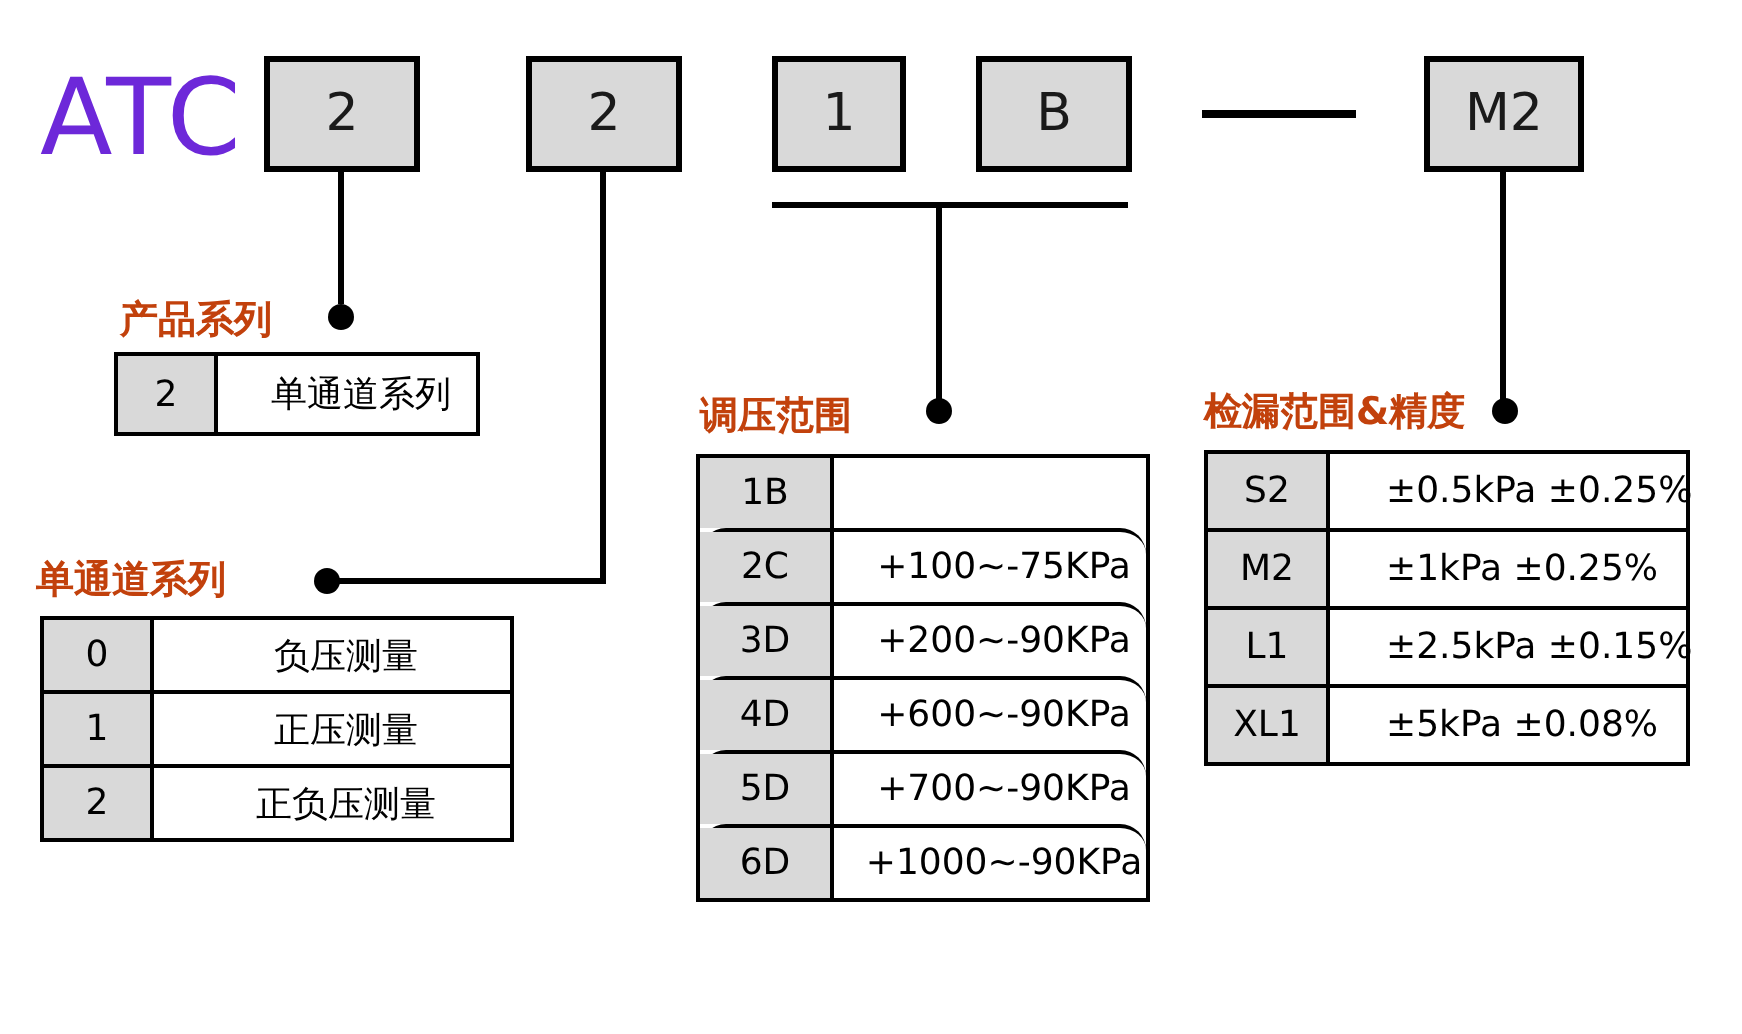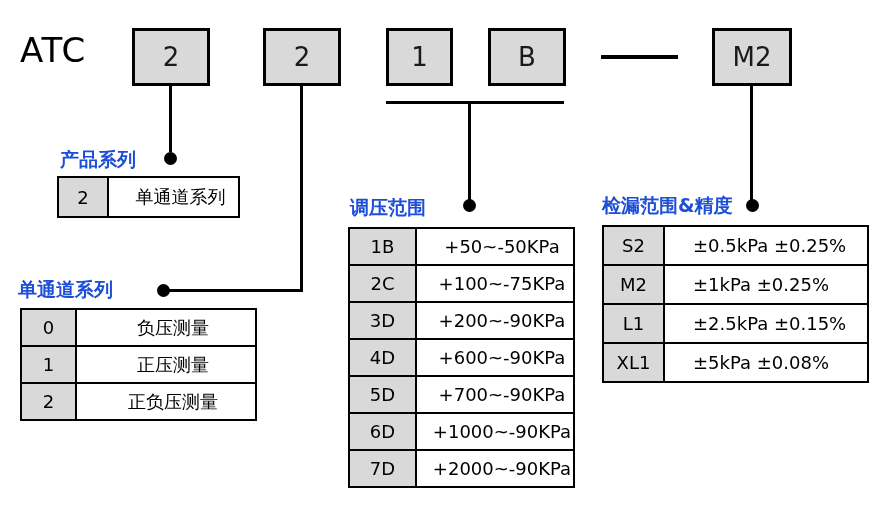--- a/index.html
+++ b/index.html
@@ -9,24 +9,24 @@
     height: 517px;
     background: #ffffff;
     font-family: "DejaVu Sans", "Liberation Sans", sans-serif;
     color: #000000;
     overflow: hidden;
   }
   .abs { position: absolute; }
 
   
   .brand {
-    font-size: 34px;
+    font-size: 53px;
     letter-spacing: 1px;
     line-height: 1;
-    color: #000000;
+    color: #6d28d9;
   }
 
   
   .code-box {
     box-sizing: border-box;
     height: 58px;
     border: 3px solid #000000;
     background: #d9d9d9;
     display: flex;
     align-items: center;
@@ -41,21 +41,21 @@
     width: 13px; height: 13px;
     background: #000000;
     border-radius: 50%;
   }
 
   
   .sec-label {
     font-size: 19px;
     font-weight: bold;
     white-space: nowrap;
-    color: #1d4ed8;
+    color: #c2410c;
   }
 
   
   .lookup {
     box-sizing: border-box;
     border: 2px solid #000000;
     background: #ffffff;
   }
   .trow { display: flex; border-top: 2px solid #000000; }
   .trow:first-child { border-top: none; }
@@ -73,21 +73,21 @@
     display: flex;
     align-items: center;
     justify-content: center;
     font-size: 18px;
     flex: 1 1 auto;
     white-space: nowrap;
     margin-left: 14px;
   }
   .t-series  .trow { height: 38px; }  .t-series  .tcode { width: 50px; }
   .t-ptype   .trow { height: 35px; }  .t-ptype   .tcode { width: 55px; }
-  .t-range   .trow { height: 35px; }  .t-range   .tcode { width: 67px; }
+  .t-range   .trow { height: 35px; border-radius: 13px; }  .t-range   .tcode { width: 67px; }
   .t-leak    .trow { height: 37px; }  .t-leak    .tcode { width: 61px; }
   .t-leak    .tdesc { justify-content: flex-start; padding-left: 14px; }
 </style>
 </head>
 <body>
 
 <div id="canvas">
 
   <div class="abs brand" style="left:20px; top:33px;">ATC</div>
 
@@ -133,21 +133,20 @@
     <div class="trow">
       <div class="tcode">2</div>
       <div class="tdesc">正负压测量</div>
     </div>
   </div>
 
   <div class="abs sec-label" style="left:350px; top:195px;text-align:right;">调压范围</div>
   <div class="abs lookup t-range" style="left:348px; top:227px; width:227px;">
     <div class="trow">
       <div class="tcode">1B</div>
-      <div class="tdesc">+50~-50KPa</div>
     </div>
     <div class="trow">
       <div class="tcode">2C</div>
       <div class="tdesc">+100~-75KPa</div>
     </div>
     <div class="trow">
       <div class="tcode">3D</div>
       <div class="tdesc">+200~-90KPa</div>
     </div>
     <div class="trow">
@@ -155,28 +154,24 @@
       <div class="tdesc">+600~-90KPa</div>
     </div>
     <div class="trow">
       <div class="tcode">5D</div>
       <div class="tdesc">+700~-90KPa</div>
     </div>
     <div class="trow">
       <div class="tcode">6D</div>
       <div class="tdesc">+1000~-90KPa</div>
     </div>
-    <div class="trow">
-      <div class="tcode">7D</div>
-      <div class="tdesc">+2000~-90KPa</div>
-    </div>
   </div>
 
   <div class="abs sec-label" style="left:602px; top:193px;">检漏范围&amp;精度</div>
-  <div class="abs lookup t-leak" style="left:602px; top:225px; width:267px;">
+  <div class="abs lookup t-leak" style="left:602px; top:225px; width:243px;">
     <div class="trow">
       <div class="tcode">S2</div>
       <div class="tdesc">±0.5kPa ±0.25%</div>
     </div>
     <div class="trow">
       <div class="tcode">M2</div>
       <div class="tdesc">±1kPa ±0.25%</div>
     </div>
     <div class="trow">
       <div class="tcode">L1</div>

